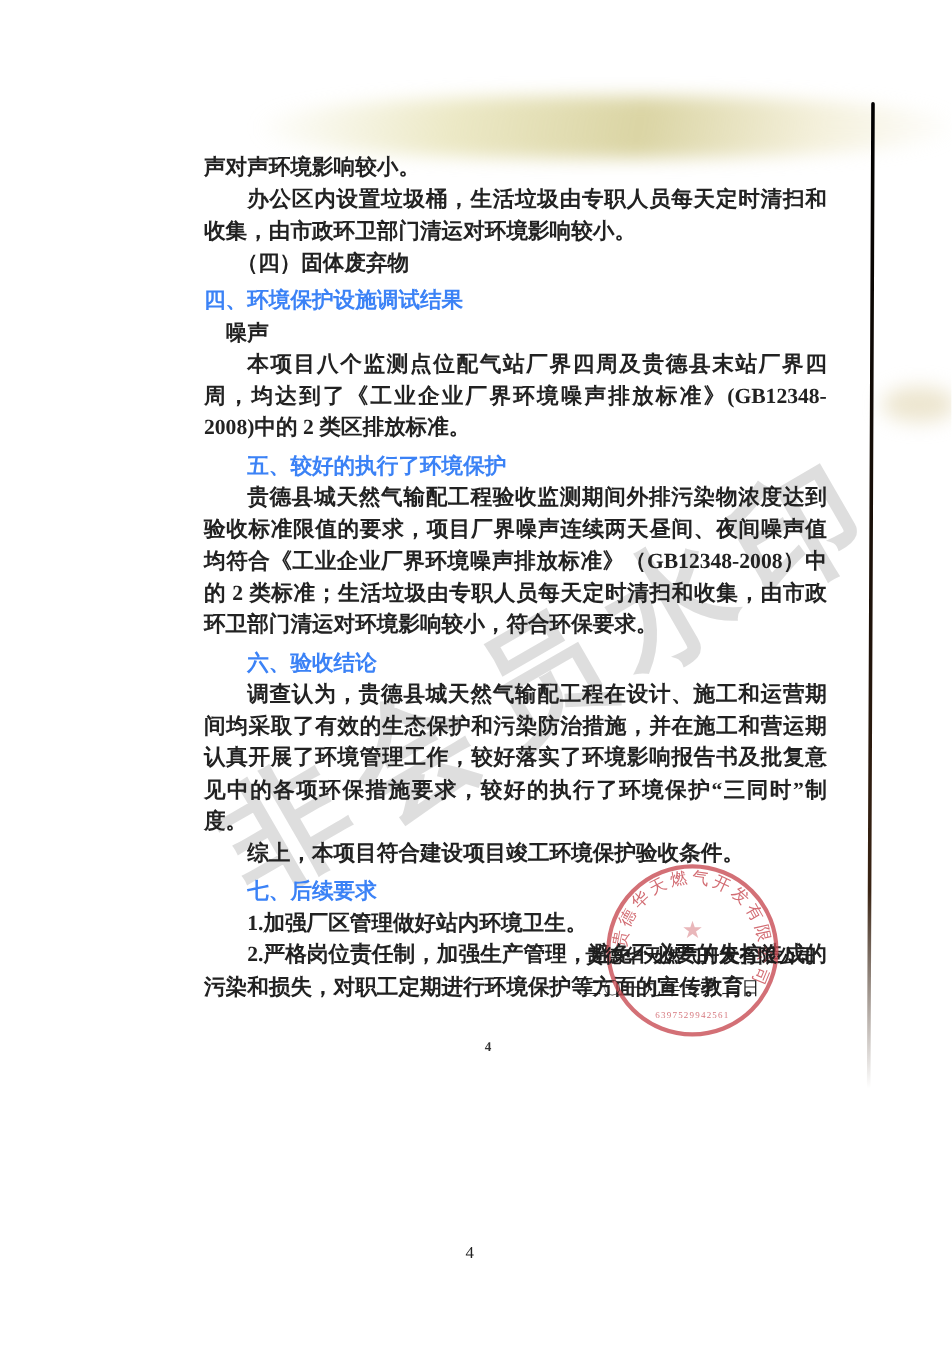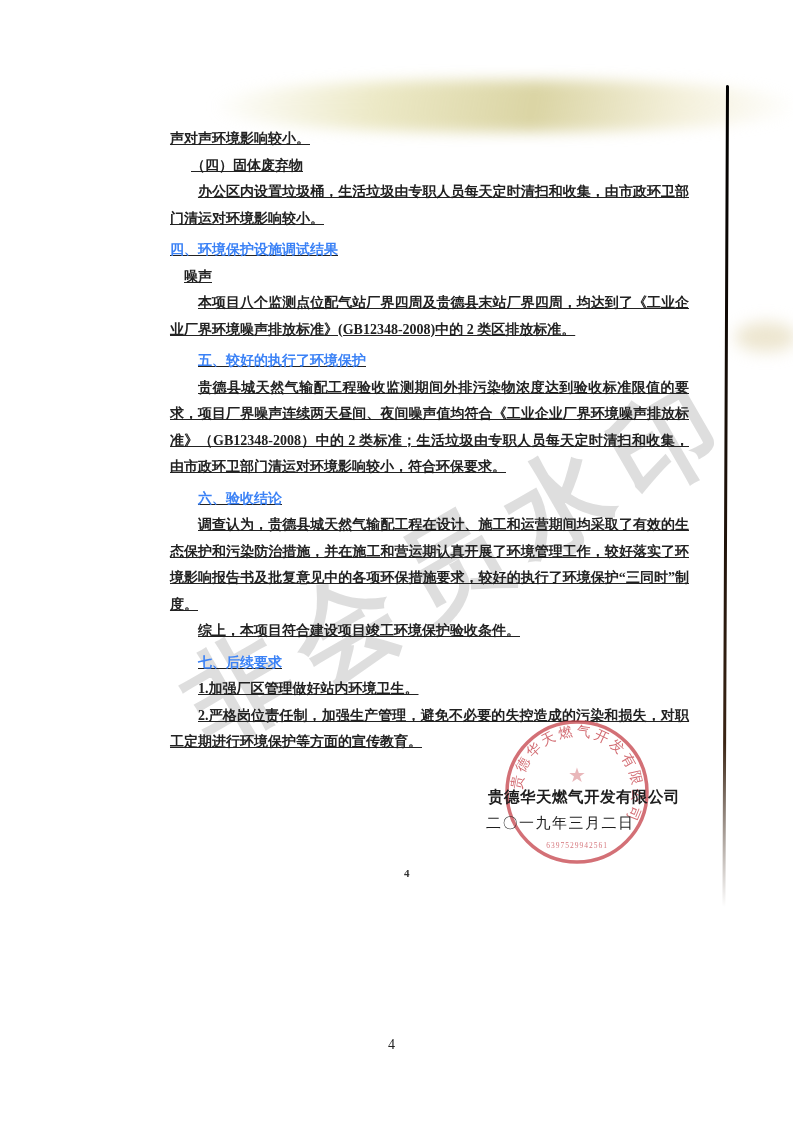--- a/index.html
+++ b/index.html
@@ -43,24 +43,23 @@
     font-weight:700;
     font-size:105px;
     letter-spacing:18px;
     color:rgba(90,90,90,0.20);
     white-space:nowrap;
     pointer-events:none;
   }
   
   .doc{
     position:absolute;left:170px;top:126px;width:519px;
-    font-size:14px;line-height:26.5px;color:#222222;
+    font-size:18px;line-height:26.5px;color:#222222;
     text-align:justify;
     font-weight:600;
-    text-decoration:underline;
   }
   .doc p{margin:0;}
   .doc p.bold{font-weight:700;color:#3b82f6;margin-top:5px;}
   
   .sig-company{
     position:absolute;left:488px;top:787px;
     font-size:15.5px;font-weight:700;color:#1d1d1d;letter-spacing:0.5px;
     z-index:3;white-space:nowrap;
   }
   .sig-date{
@@ -87,22 +86,22 @@
 <div class="page">
 
   <div class="scan-blur-top"></div>
   <div class="scan-smudge-right"></div>
   <div class="edge-line"></div>
 
   <div class="watermark">非会员水印</div>
 
   <div class="doc">
       <p style="text-indent: 0em;">声对声环境影响较小。</p>
+      <p style="text-indent: 2em;">办公区内设置垃圾桶，生活垃圾由专职人员每天定时清扫和收集，由市政环卫部门清运对环境影响较小。</p>
       <p style="text-indent: 1.5em;">（四）固体废弃物</p>
-      <p style="text-indent: 2em;">办公区内设置垃圾桶，生活垃圾由专职人员每天定时清扫和收集，由市政环卫部门清运对环境影响较小。</p>
       <p class="bold" style="text-indent: 0em;">四、环境保护设施调试结果</p>
       <p style="text-indent: 1em;">噪声</p>
       <p style="text-indent: 2em;">本项目八个监测点位配气站厂界四周及贵德县末站厂界四周，均达到了《工业企业厂界环境噪声排放标准》(GB12348-2008)中的 2 类区排放标准。</p>
       <p class="bold" style="text-indent: 2em;">五、较好的执行了环境保护</p>
       <p style="text-indent: 2em;">贵德县城天然气输配工程验收监测期间外排污染物浓度达到验收标准限值的要求，项目厂界噪声连续两天昼间、夜间噪声值均符合《工业企业厂界环境噪声排放标准》（GB12348-2008）中的 2 类标准；生活垃圾由专职人员每天定时清扫和收集，由市政环卫部门清运对环境影响较小，符合环保要求。</p>
       <p class="bold" style="text-indent: 2em;">六、验收结论</p>
       <p style="text-indent: 2em;">调查认为，贵德县城天然气输配工程在设计、施工和运营期间均采取了有效的生态保护和污染防治措施，并在施工和营运期认真开展了环境管理工作，较好落实了环境影响报告书及批复意见中的各项环保措施要求，较好的执行了环境保护“三同时”制度。</p>
       <p style="text-indent: 2em;">综上，本项目符合建设项目竣工环境保护验收条件。</p>
       <p class="bold" style="text-indent: 2em;">七、后续要求</p>
       <p style="text-indent: 2em;">1.加强厂区管理做好站内环境卫生。</p>

